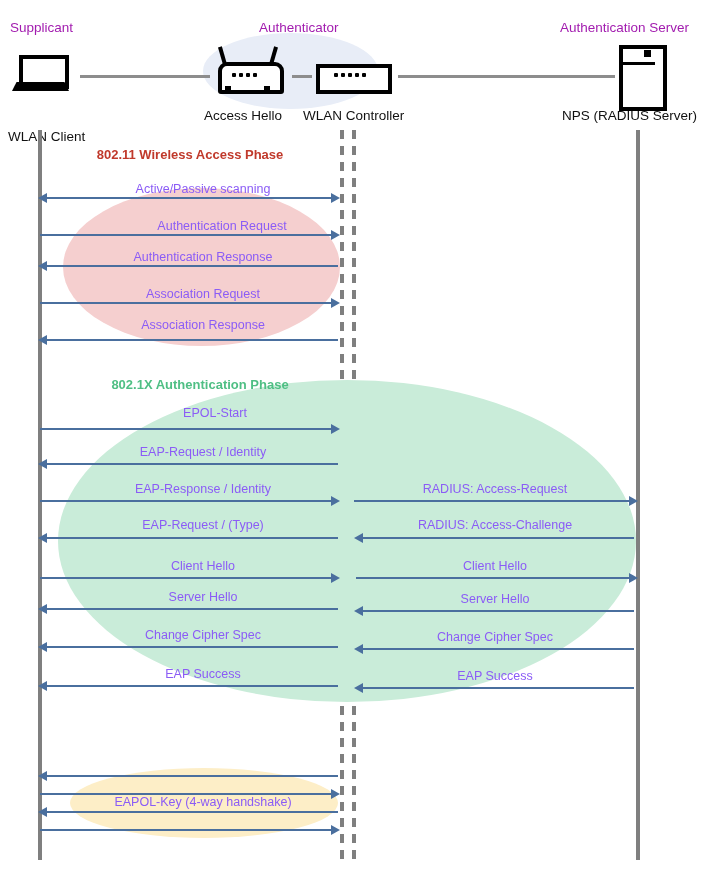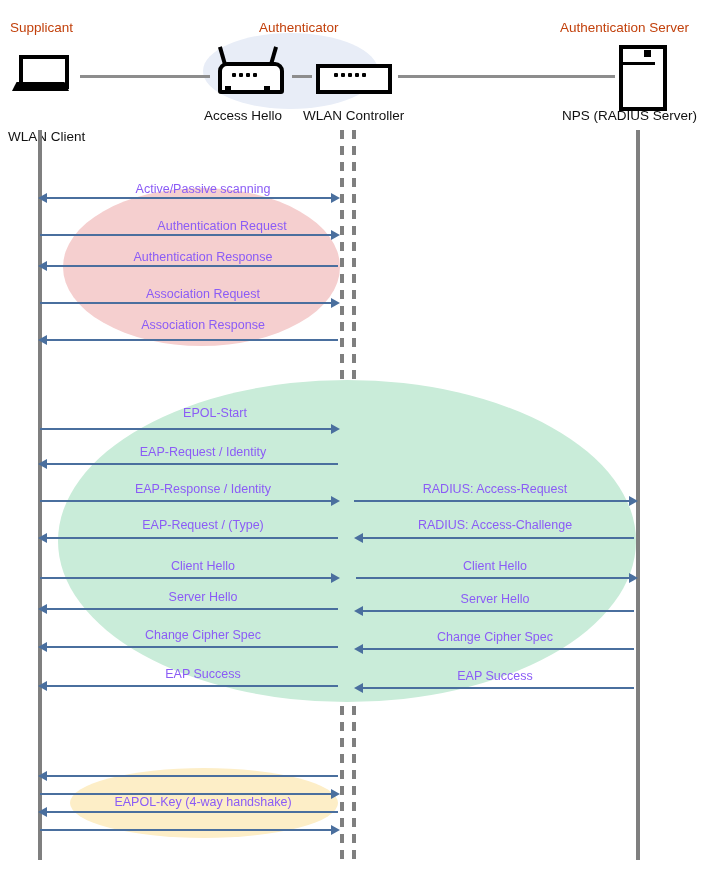--- a/index.html
+++ b/index.html
@@ -1,20 +1,20 @@
 <!DOCTYPE html>
 <html><head>
 <meta charset="utf-8">
 <style>
   html,body{margin:0;padding:0;background:#ffffff;}
   body{font-family:"Liberation Sans","DejaVu Sans",sans-serif;}
   #stage{position:relative;width:713px;height:875px;background:#fff;overflow:hidden;}
 
   
-  .actor-title{position:absolute;font-size:13.5px;color:#c2410c;white-space:nowrap;}
+  .actor-title{position:absolute;font-size:13.5px;color:#a21caf;white-space:nowrap;}
   .actor-sub{position:absolute;font-size:13.5px;color:#111;white-space:nowrap;}
 
   .auth-blob{position:absolute;background:#e8edf7;border-radius:50%;}
 
   .hwire{position:absolute;height:3px;background:#8d8d8d;}
 
   
   .laptop-screen{position:absolute;border:4px solid #000;background:#fff;}
   .laptop-base{position:absolute;background:#000;
     clip-path:polygon(0% 100%,8% 0%,92% 0%,100% 100%);}
@@ -108,20 +108,22 @@
 
   <div class="lifeline" style="left:38px;top:130px;height:730px;"></div>
   <div class="lifeline-dash" style="left:340px;top:130px;height:730px;"></div>
   <div class="lifeline-dash" style="left:352px;top:130px;height:730px;"></div>
   <div class="lifeline" style="left:636px;top:130px;height:730px;"></div>
 
   <div class="phase-ellipse" style="left:63px;top:188px;width:277px;height:158px;background:#f5cfcf;"></div>
   <div class="phase-ellipse" style="left:58px;top:380px;width:578px;height:322px;background:#c9ecd9;"></div>
   <div class="phase-ellipse" style="left:70px;top:768px;width:268px;height:70px;background:#fdeec7;"></div>
 
+  <div class="phase-label" style="left:80px;top:146px;width:220px;color:#C0392B;">802.11 Wireless Access Phase</div>
+  <div class="phase-label" style="left:95px;top:376px;width:210px;color:#4FBF84;">802.1X Authentication Phase</div>
 
   <div>
     <div class="msg-label" style="left:203px;top:182px;">Active/Passive scanning</div>
     <div class="msg-line" style="left:46px;top:197px;width:286px;"></div>
     <div class="arrow-head arrow-l" style="left:38px;top:193px;"></div>
     <div class="arrow-head arrow-r" style="left:331px;top:193px;"></div>
   </div>
   <div>
     <div class="msg-label" style="left:203px;top:219px;margin-left:19px;">Authentication Request</div>
     <div class="msg-line" style="left:40px;top:234px;width:292px;"></div>

